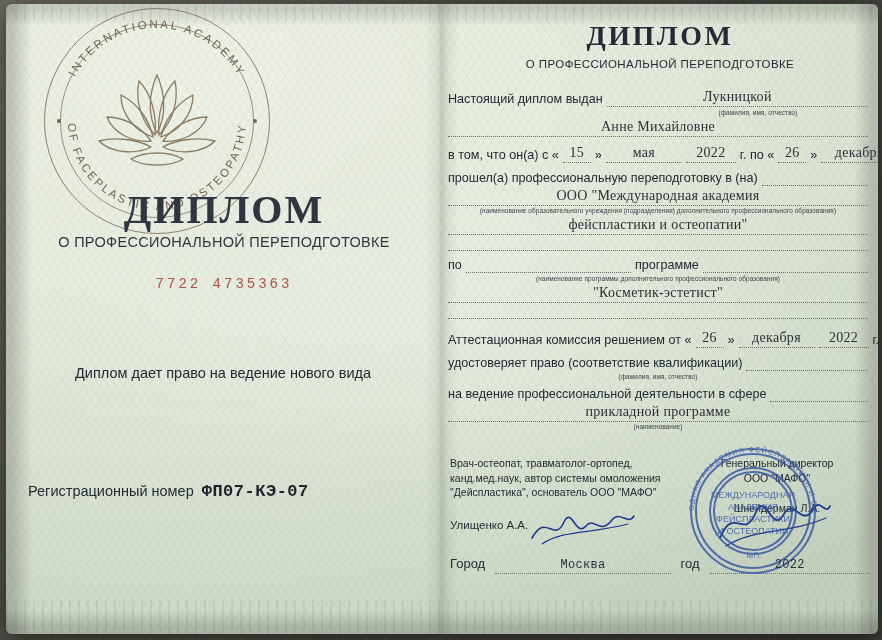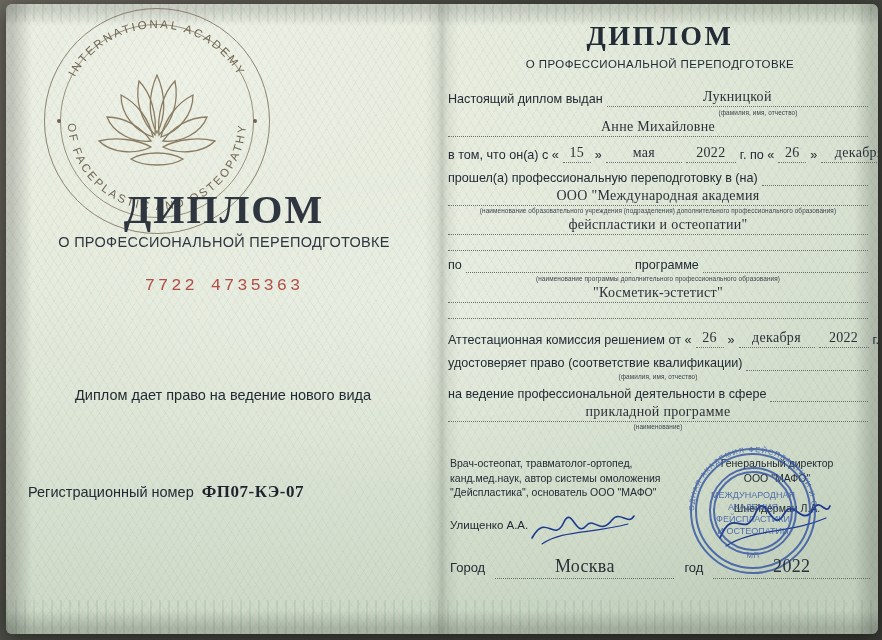--- a/index.html
+++ b/index.html
@@ -164,49 +164,49 @@
     font-size: 14.5px;
     letter-spacing: .3px;
     color: #2f3640;
   }
   .serial {
     position: absolute;
     left: 0; right: 0;
     top: 272px;
     text-align: center;
     font-family: "Liberation Mono", monospace;
-    font-size: 17px;
+    font-size: 14px;
     letter-spacing: 3px;
     color: #b14f46;
   }
 
   .left-body {
     position: absolute;
     left: 22px;
-    top: 378px;
+    top: 356px;
     width: 390px;
     text-align: center;
     font-size: 14.5px;
     line-height: 26px;
     color: #232a33;
   }
 
   .reg-row {
     position: absolute;
     left: 22px;
     top: 478px;
     width: 400px;
     display: flex;
     align-items: baseline;
     gap: 8px;
     font-size: 14.5px;
     color: #232a33;
   }
   .reg-value {
-    font-family: Liberation Serif, serif;
+    font-family: Liberation Mono, monospace;
     font-weight: bold;
     font-size: 17px;
     letter-spacing: .5px;
     color: #1d232c;
   }
 
   
   .right-page {
     position: absolute;
     left: 436px; top: 0;
@@ -322,22 +322,22 @@
     position: absolute;
     left: 8px;
     top: 552px;
     width: 420px;
     display: flex;
     align-items: baseline;
     gap: 10px;
     font-size: 13px;
   }
   .city-val, .year-val {
-    font-family: Liberation Serif, serif;
-    font-size: 18px;
+    font-family: Liberation Mono, monospace;
+    font-size: 12px;
   }
 
   
   .scribble { position: absolute; pointer-events: none; }
 
   
   .stamp {
     position: absolute;
     left: 236px;
     top: 432px;

